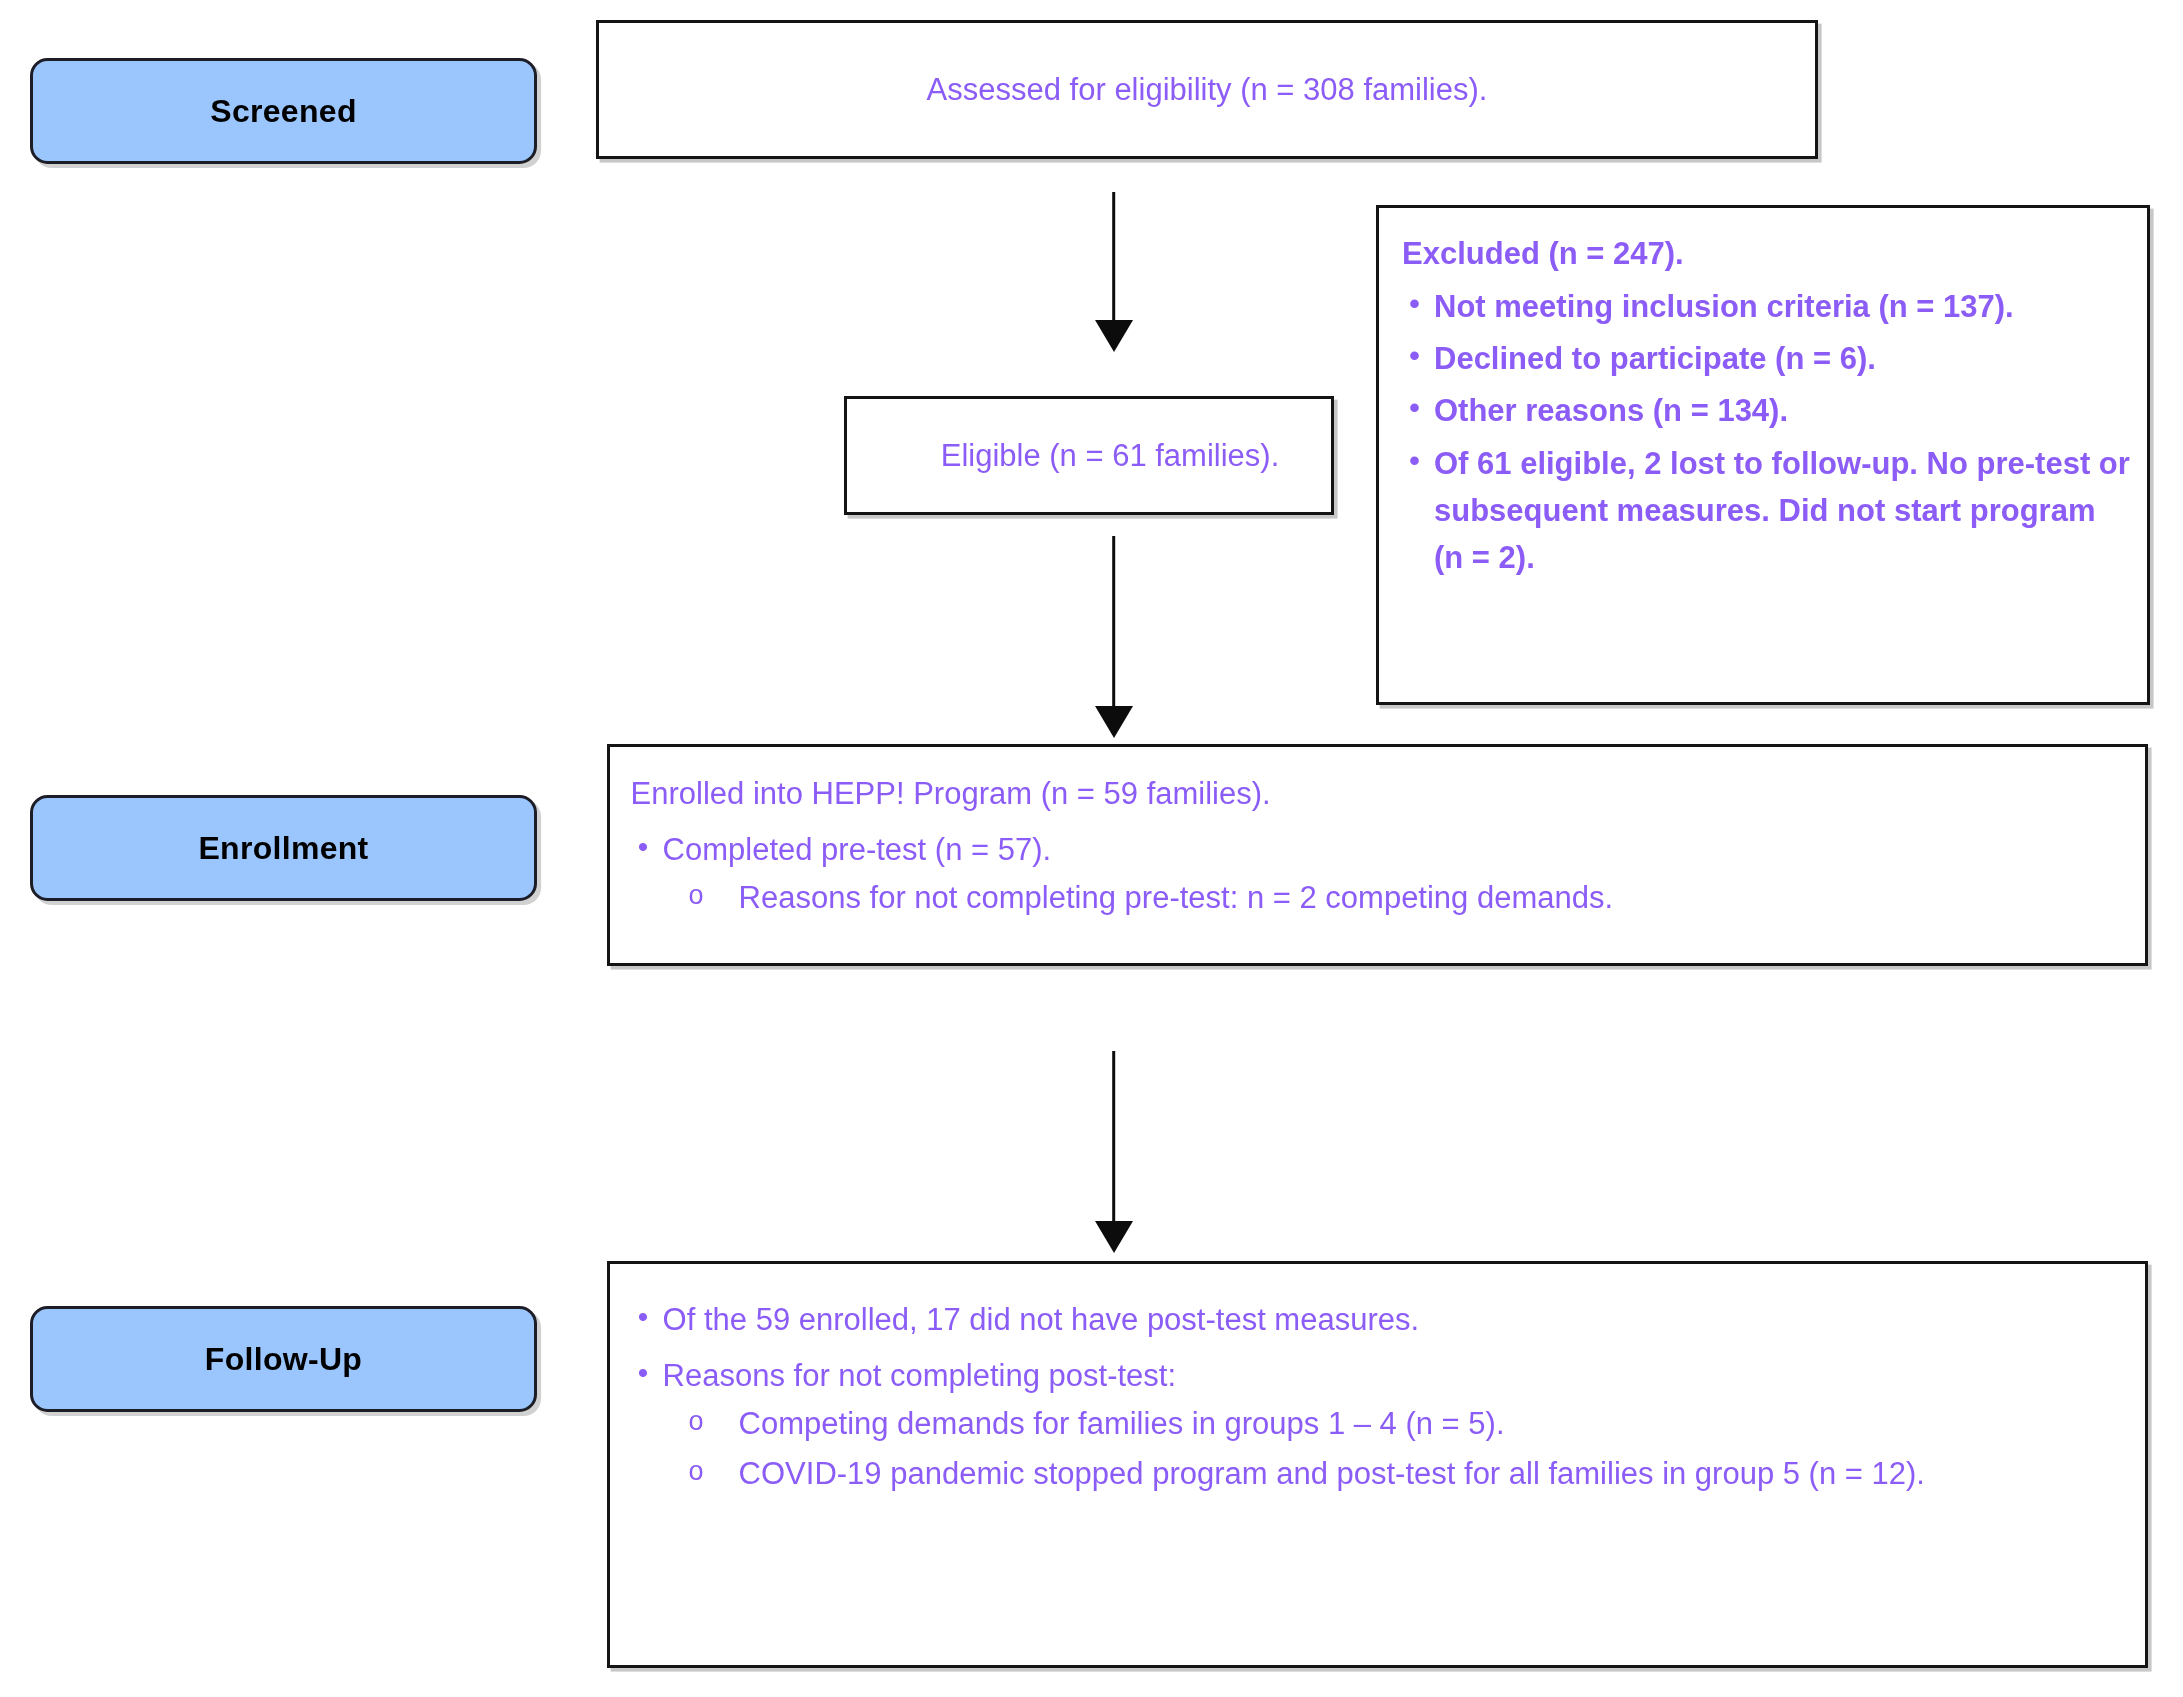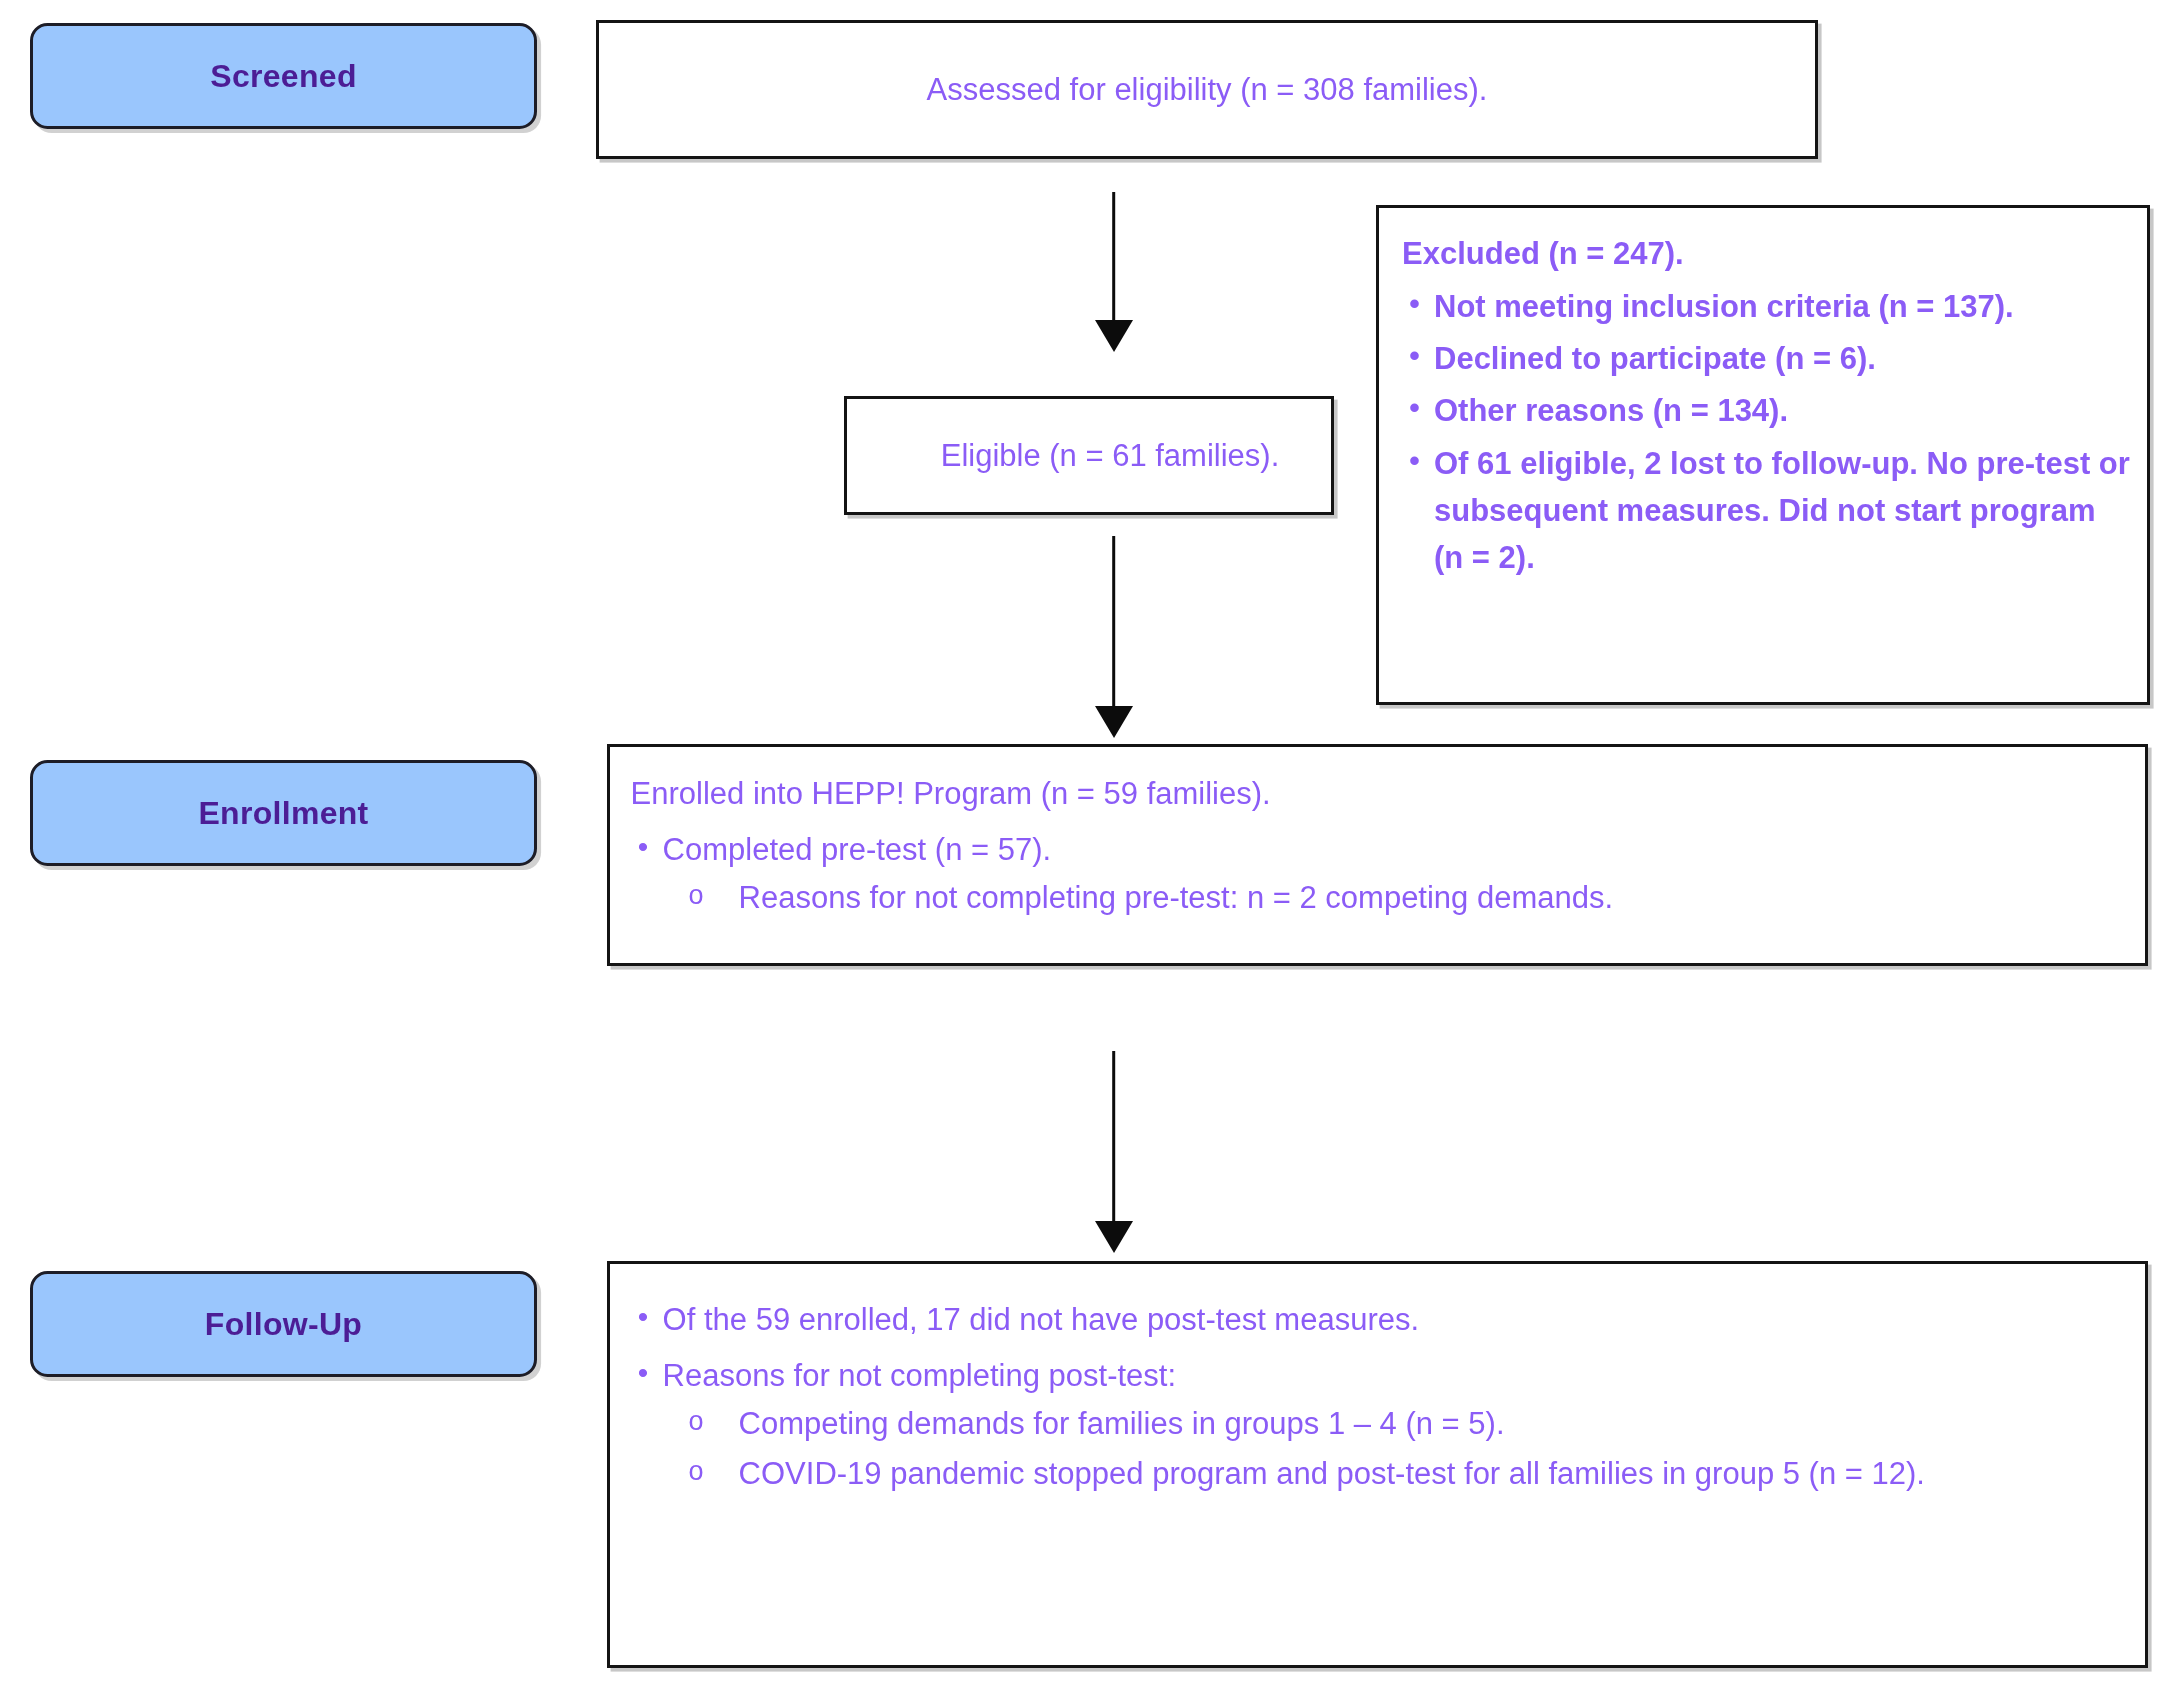--- a/index.html
+++ b/index.html
@@ -28,21 +28,22 @@
     background: #9ac6fd;
     border: 3.6px solid #1d1d27;
     border-radius: 17.5px;
     box-shadow: 4.1px 4.1px 0 rgba(0,0,0,0.18);
     display: flex;
     align-items: center;
     justify-content: center;
     font-weight: bold;
     font-size: 32px;
     letter-spacing: 0.3px;
-    color: #4c1d95;
+    color: #000000;
+    margin-top: 35px;
   }
   .stage-screened   { left: 30px;  top: 23px;   width: 507px; height: 106px; }
   .stage-enrollment { left: 30px;  top: 760px; width: 507px; height: 106px; }
   .stage-followup   { left: 30px;  top: 1271px; width: 507px; height: 106px; }
 
   
   .box {
     position: absolute;
     box-sizing: border-box;
     background: #ffffff;

